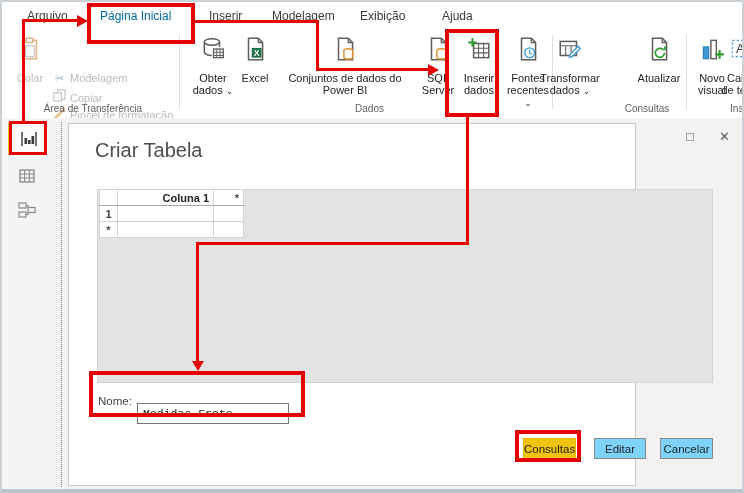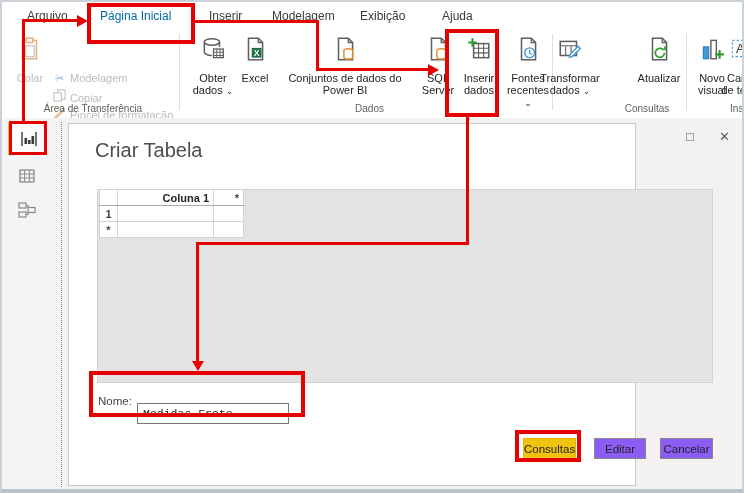--- a/index.html
+++ b/index.html
@@ -36,21 +36,21 @@
   .win-btn{position:absolute;top:6px;font-size:13px;color:#5a5a5a;cursor:pointer;line-height:14px;}
   .canvas-grey{position:absolute;left:28px;top:65px;width:616px;height:194px;background:#e3e3e3;border:1px solid #d2d2d2;box-sizing:border-box;}
   table.grid{position:absolute;left:30px;top:65px;border-collapse:collapse;background:#fff;font-size:11px;color:#252423;}
   table.grid td,table.grid th{border:1px solid #d4d4d4;padding:0 4px;height:16px;box-sizing:border-box;background:#fff;}
   table.grid tr.hdr th{border-bottom:1px solid #a9a9a9;font-weight:bold;text-align:right;}
   table.grid .rowhdr{text-align:center;font-weight:bold;color:#444;width:18px;}
   table.grid .star{text-align:center;color:#444;width:30px;}
   table.grid .c1{width:96px;}
   .nome-lbl{position:absolute;left:29px;top:271px;font-size:11.5px;color:#444;}
   .nome-input{position:absolute;left:68px;top:267px;width:140px;height:19px;border:1px solid #767676;font-size:11.5px;padding:0 5px;font-family:Liberation Mono, monospace;color:#252423;margin-top:12px;}
-  .dlg-btn{position:absolute;top:314px;height:21px;font-size:11.5px;text-align:center;line-height:21px;background:#8b5cf6;border:1px solid #8a8886;color:#252423;box-sizing:border-box;cursor:pointer;}
+  .dlg-btn{position:absolute;top:314px;height:21px;font-size:11.5px;text-align:center;line-height:21px;background:#7dd3fc;border:1px solid #8a8886;color:#252423;box-sizing:border-box;cursor:pointer;}
   .dlg-btn.primary{background:#f0c30f;border:1px solid #e0b400;}
 
   
   .ann{position:absolute;z-index:40;pointer-events:none;}
   .ann-box{border:4px solid #e60000;box-sizing:border-box;background:transparent;}
   .ann-box.thin{border-width:3px;}
   .ann-line{background:#e60000;}
   .arr-right{width:0;height:0;border-top:6px solid transparent;border-bottom:6px solid transparent;border-left:11px solid #e60000;}
   .arr-down{width:0;height:0;border-left:6px solid transparent;border-right:6px solid transparent;border-top:10px solid #e60000;}
 </style>

